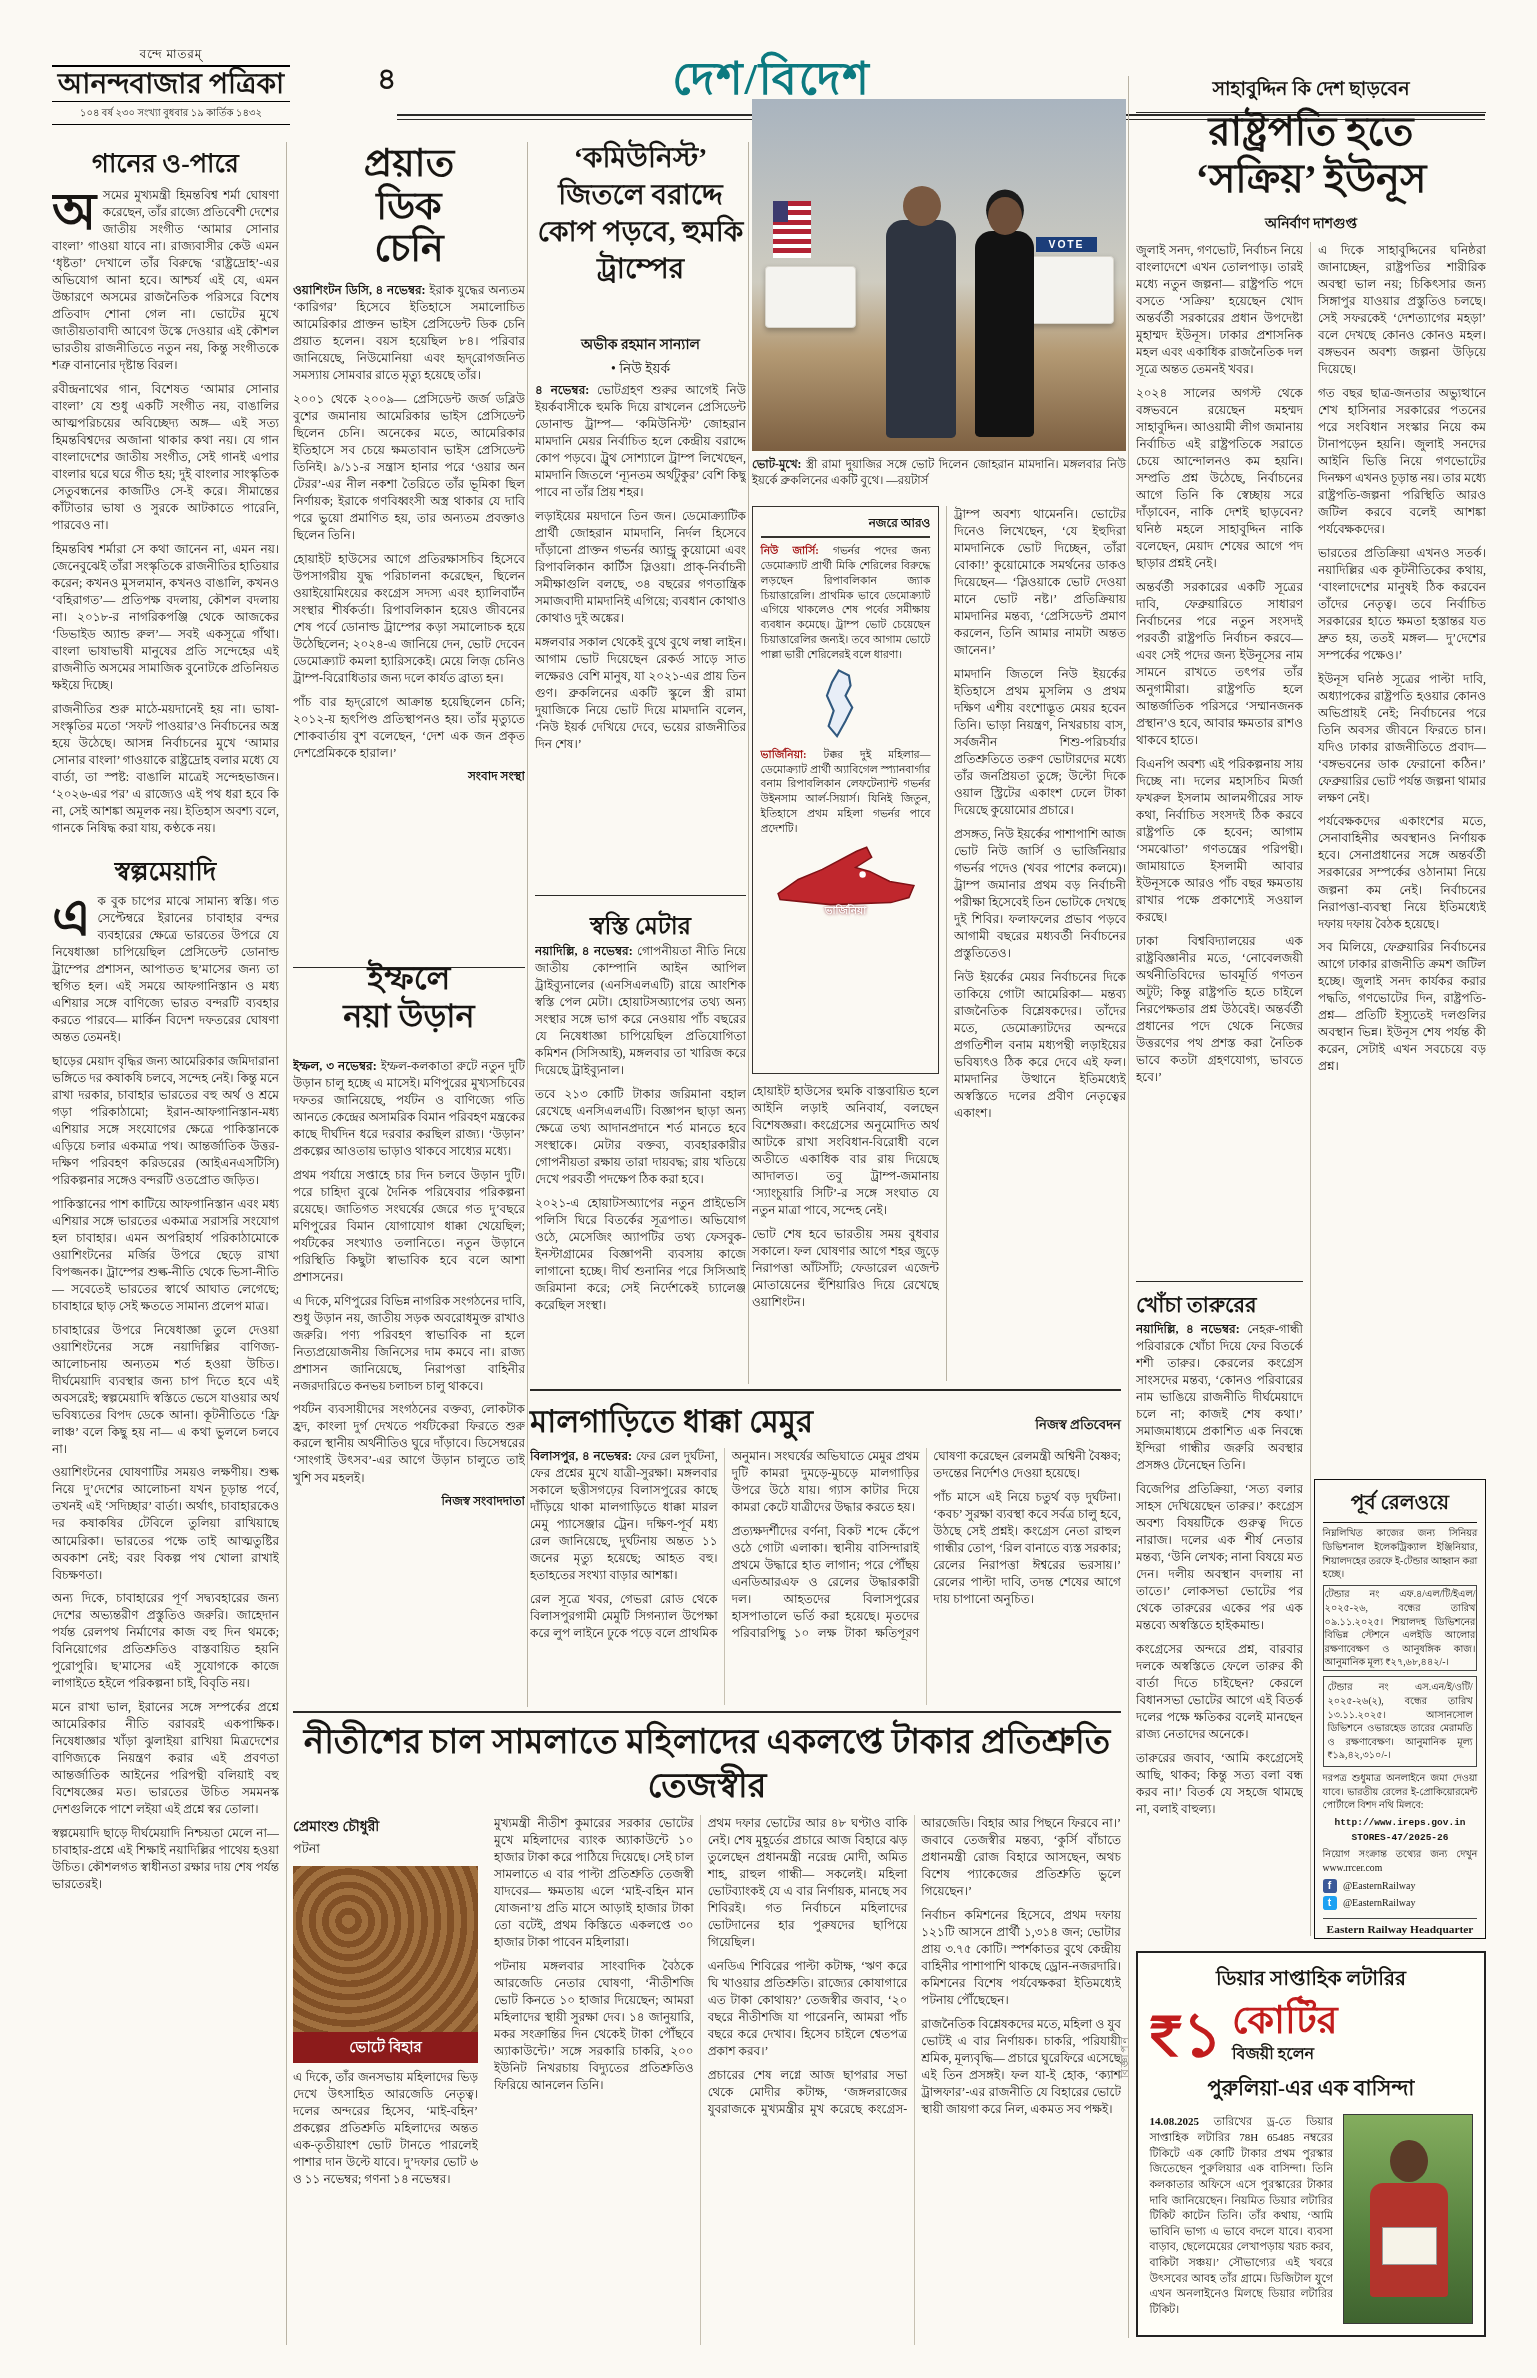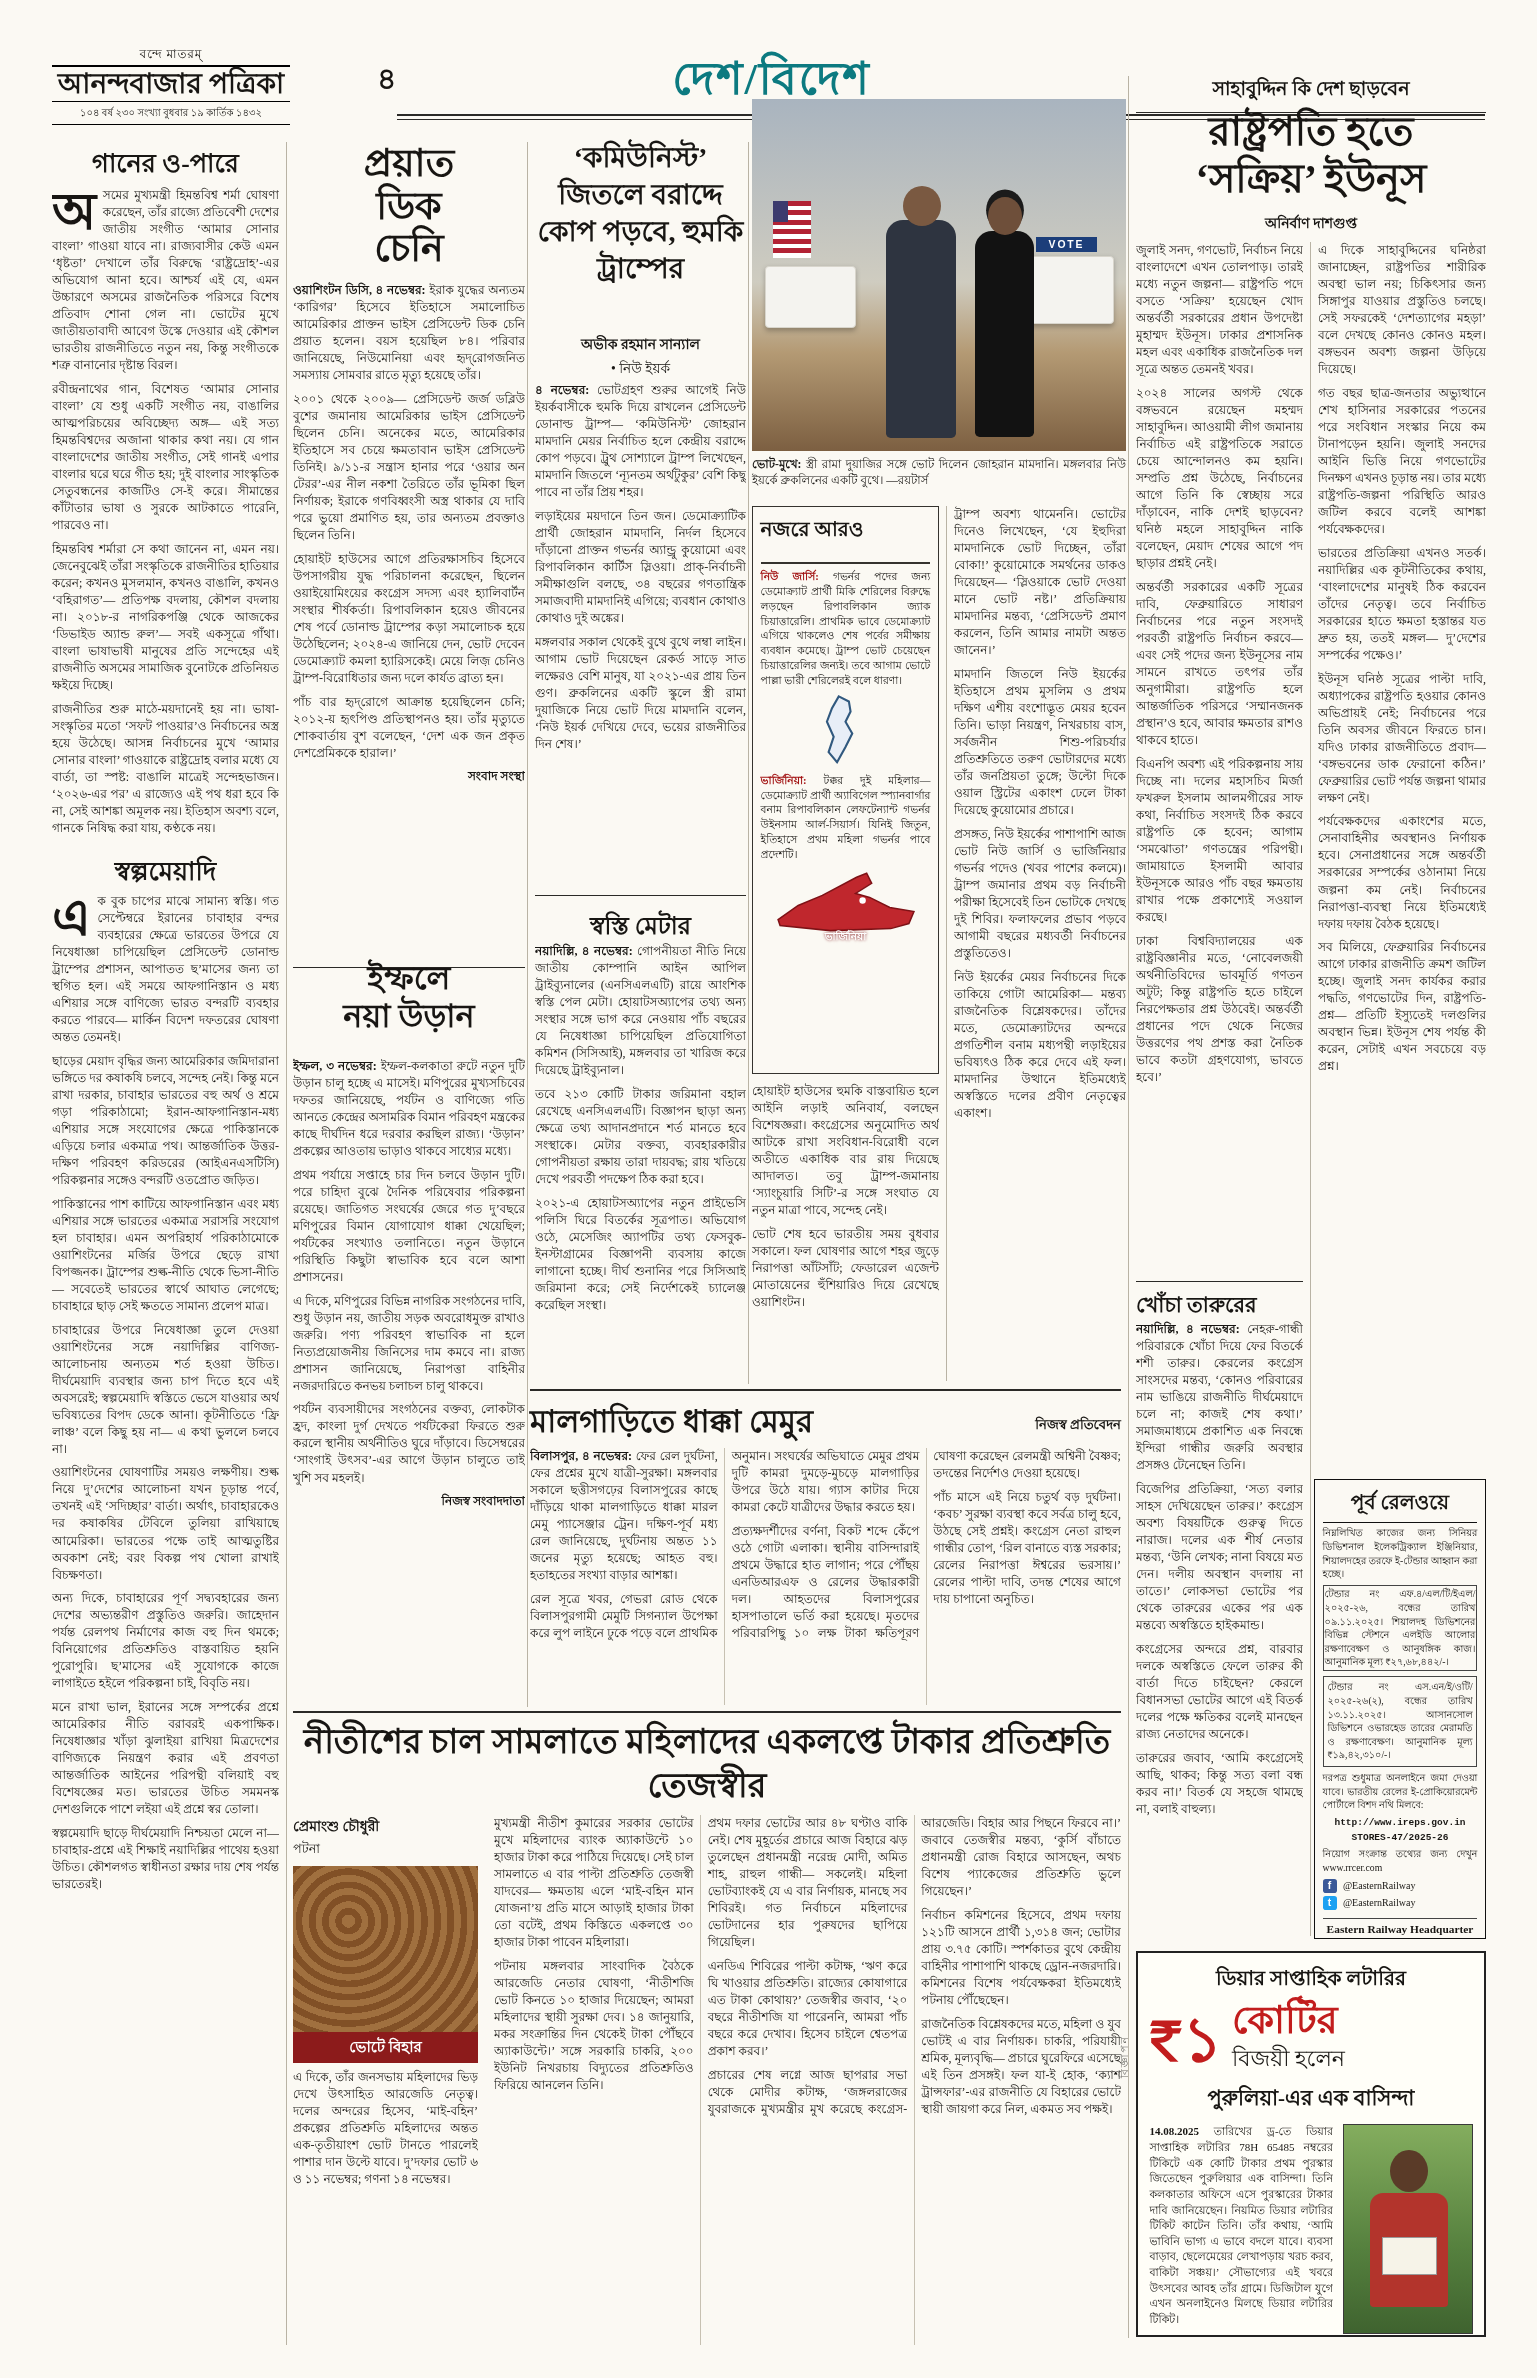--- a/index.html
+++ b/index.html
@@ -31,21 +31,21 @@
   .h-sub{font-size:24px}
   .byline{text-align:center;font-size:13.7px}
   .byline b{font-size:14px}
   .kicker{font-size:19px;font-weight:bold;text-align:center;border-bottom:1.4px solid #2b2a27;padding-bottom:5.7px}
   .h-yunus{font-size:40px;line-height:1.18;font-weight:bold;text-align:center}
   .h-memu{font-size:31px;font-weight:bold}
   .h-bihar{font-size:34px;line-height:1.28;font-weight:bold;text-align:center}
   .h-small{font-size:21px;font-weight:bold}
   
   .nbox{border:1.5px solid #35332e;padding:6.6px 7.6px;background:#fbf9f3}
-  .nbox-title{font-size:20px;font-weight:bold;text-align:left;border-bottom:2.8px double #35332e;padding-bottom:15px;margin-bottom:5.7px}
+  .nbox-title{font-size:12px;font-weight:bold;text-align:right;border-bottom:2.8px double #35332e;padding-bottom:2px;margin-bottom:5.7px}
   .nlabel{font-weight:bold;color:#a31515}
   
   .photo-main{background:linear-gradient(180deg,#a9b4bf 0%,#cfccc0 52%,#b49a74 72%,#7c5f41 100%);position:relative;overflow:hidden}
   .booth{position:absolute;background:#f4f3ef;border:1.9px solid #d8d5cc;border-radius:3.8px;box-shadow:0 2.8px 5.7px rgba(0,0,0,.25)}
   .vote-sign{position:absolute;background:#1c3e7a;color:#fff;font-family:"Liberation Sans",sans-serif;font-weight:bold;
              font-size:10.4px;text-align:center;padding:1.9px 0;border-radius:0;letter-spacing:1.9px}
   .flag{position:absolute;background:repeating-linear-gradient(180deg,#b22234 0 4.7px,#fff 4.7px 9.5px)}
   .flag:before{content:"";position:absolute;left:0;top:0;width:15px;height:21px;background:#3c3b6e}
   .person{position:absolute;border-radius:17px 17px 4.7px 4.7px}
   .head{position:absolute;border-radius:50%}
@@ -60,21 +60,21 @@
   .railbox{border:1.9px solid #111;padding:6.6px 7.6px;background:#fbf9f3}
   .rail-title{font-size:20px;font-weight:bold;text-align:center;border-bottom:1.9px solid #111;padding-bottom:2.8px;margin-bottom:3px}
   .rail-line{font-size:9.7px;line-height:1.4;text-align:justify;margin-bottom:4.7px}
   .rail-mono{font-family:"Liberation Mono",monospace;font-size:9.5px;font-weight:bold;text-align:center}
   .soc{display:inline-block;width:14px;height:14px;border-radius:2.8px;color:#fff;text-align:center;
        font-size:10.4px;font-weight:bold;line-height:14px;font-family:"Liberation Sans",sans-serif;margin-right:3.8px}
   .adbox{border:2.8px double #222;background:#fffef8;padding:9.5px 11.4px}
   .ad-title{font-size:20px;font-weight:bold;text-align:center}
   .ad-amount{font-size:62px;font-weight:bold;color:#c21d1d;line-height:1}
   .ad-amount-word{font-size:38px;font-weight:bold;color:#c21d1d;line-height:1.05}
-  .ad-won{font-size:22px;font-weight:normal}
+  .ad-won{font-size:16px;font-weight:bold}
   .ad-winner{font-size:21px;font-weight:bold;text-align:center;margin-top:3.8px}
   .ad-body{font-size:11px;line-height:1.42;text-align:justify}
   .ad-vert{writing-mode:vertical-rl;transform:rotate(180deg);font-size:10.4px;color:#6b6a66;letter-spacing:1.9px}
   .cols3{column-count:3;column-gap:14px;column-rule:0.9px solid #c7c1b2}
 </style>
 </head>
 <body>
 
 <div class="page">
 

